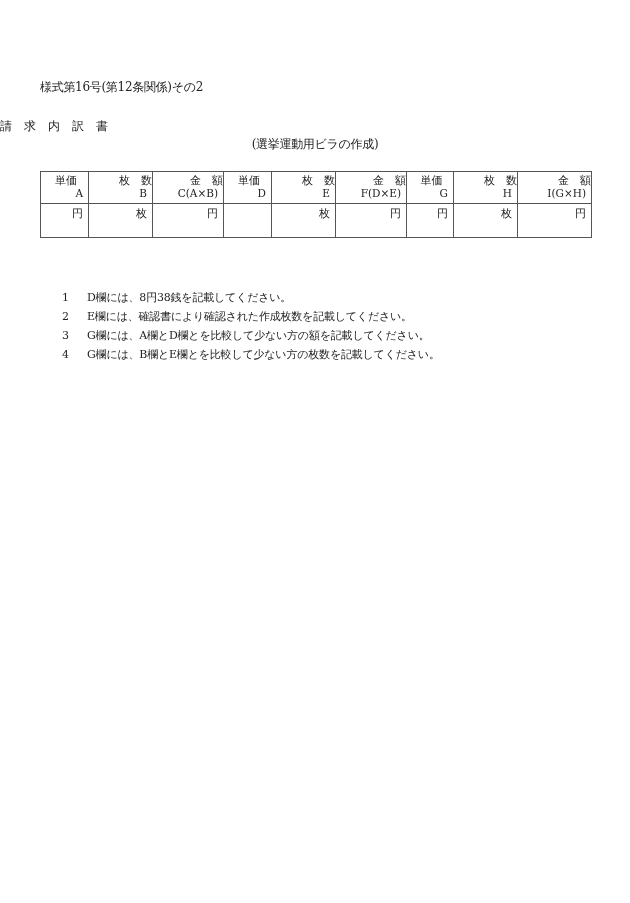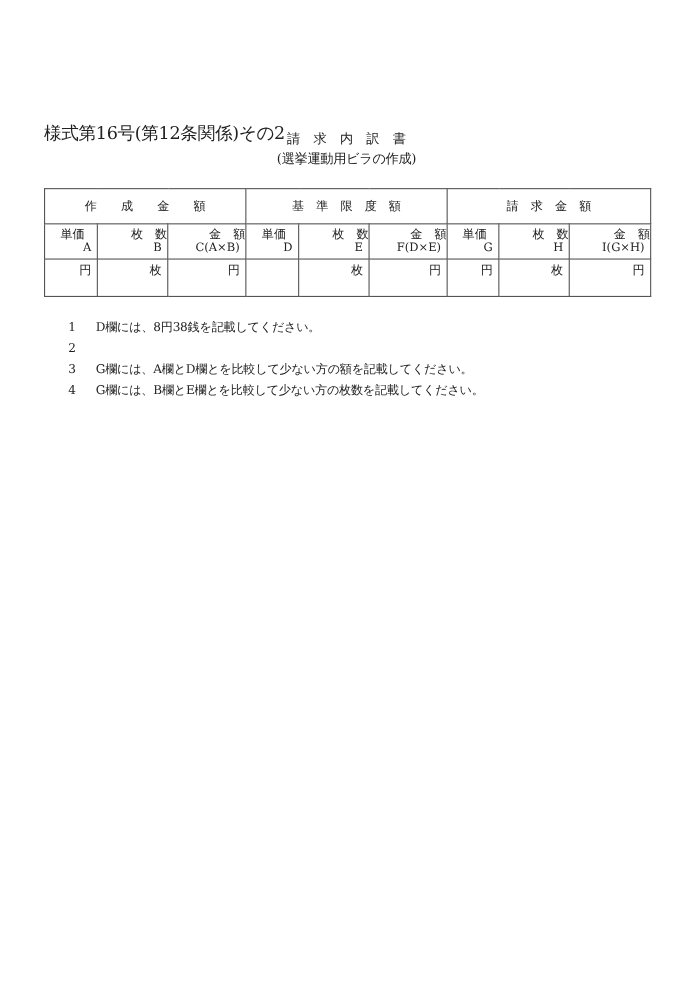--- a/index.html
+++ b/index.html
@@ -1,21 +1,21 @@
 <!DOCTYPE html>
 <html><head>
   <meta charset="utf-8">
   <style>
     html, body { margin: 0; padding: 0; }
     body {
       width: 630px; height: 903px; background: #ffffff; position: relative; overflow: hidden;
       font-family: "DejaVu Serif", "Liberation Serif", serif; color: #222;
     }
-    .form-id { position: absolute; left: 40px; top: 79px; font-size: 16px; letter-spacing: -0.3px; margin-top: 32px; }
-    .title { position: absolute; left: 0; width: 630px; top: 118px; text-align: center; font-size: 12px; word-spacing: 8px; }
+    .form-id { position: absolute; left: 40px; top: 79px; font-size: 12px; letter-spacing: -0.3px; }
+    .title { position: absolute; left: 0; width: 630px; top: 118px; text-align: left; font-size: 12px; word-spacing: 8px; }
     .title-main { letter-spacing: 0; }
     .subtitle { position: absolute; left: 0; width: 630px; top: 136px; text-align: center; font-size: 12px; letter-spacing: -0.3px; }
 
     table.breakdown {
       position: absolute; left: 40px; top: 171px; width: 551px;
       border-collapse: collapse; font-size: 11px; table-layout: fixed;
     }
     table.breakdown td { border: 1px solid #555; padding: 0; vertical-align: top; }
     .grp { height: 31px; text-align: center; vertical-align: middle !important; letter-spacing: 0; }
     .sub { height: 31px; position: relative; }
@@ -43,25 +43,20 @@
       <col style="width:64px">
       <col style="width:71px">
     <col style="width:48px">
       <col style="width:64px">
       <col style="width:71px">
     <col style="width:47px">
       <col style="width:64px">
       <col style="width:74px">
   </colgroup>
   <tbody>
-      <tr>
-    <td colspan="3" class="grp">作　　成　　金　　額</td>
-    <td colspan="3" class="grp">基　準　限　度　額</td>
-    <td colspan="3" class="grp">請　求　金　額</td>
-  </tr>
   <tr>
     <td class="sub">
           <span class="lbl left">単価</span>
           <span class="code">A</span>
         </td>
     <td class="sub">
           <span class="lbl">枚　数</span>
           <span class="code">B</span>
         </td>
     <td class="sub">
@@ -107,20 +102,21 @@
 </tbody>
   </table>
 
 <div class="notes">
   <div class="note">
       <span class="note-num">1</span>
       <span class="note-text">D欄には、8円38銭を記載してください。</span>
     </div>
   <div class="note">
       <span class="note-num">2</span>
+      <span class="note-text">E欄には、確認書により確認された作成枚数を記載してください。</span>
     </div>
   <div class="note">
       <span class="note-num">3</span>
       <span class="note-text">G欄には、A欄とD欄とを比較して少ない方の額を記載してください。</span>
     </div>
   <div class="note">
       <span class="note-num">4</span>
       <span class="note-text">G欄には、B欄とE欄とを比較して少ない方の枚数を記載してください。</span>
     </div>
 </div>

